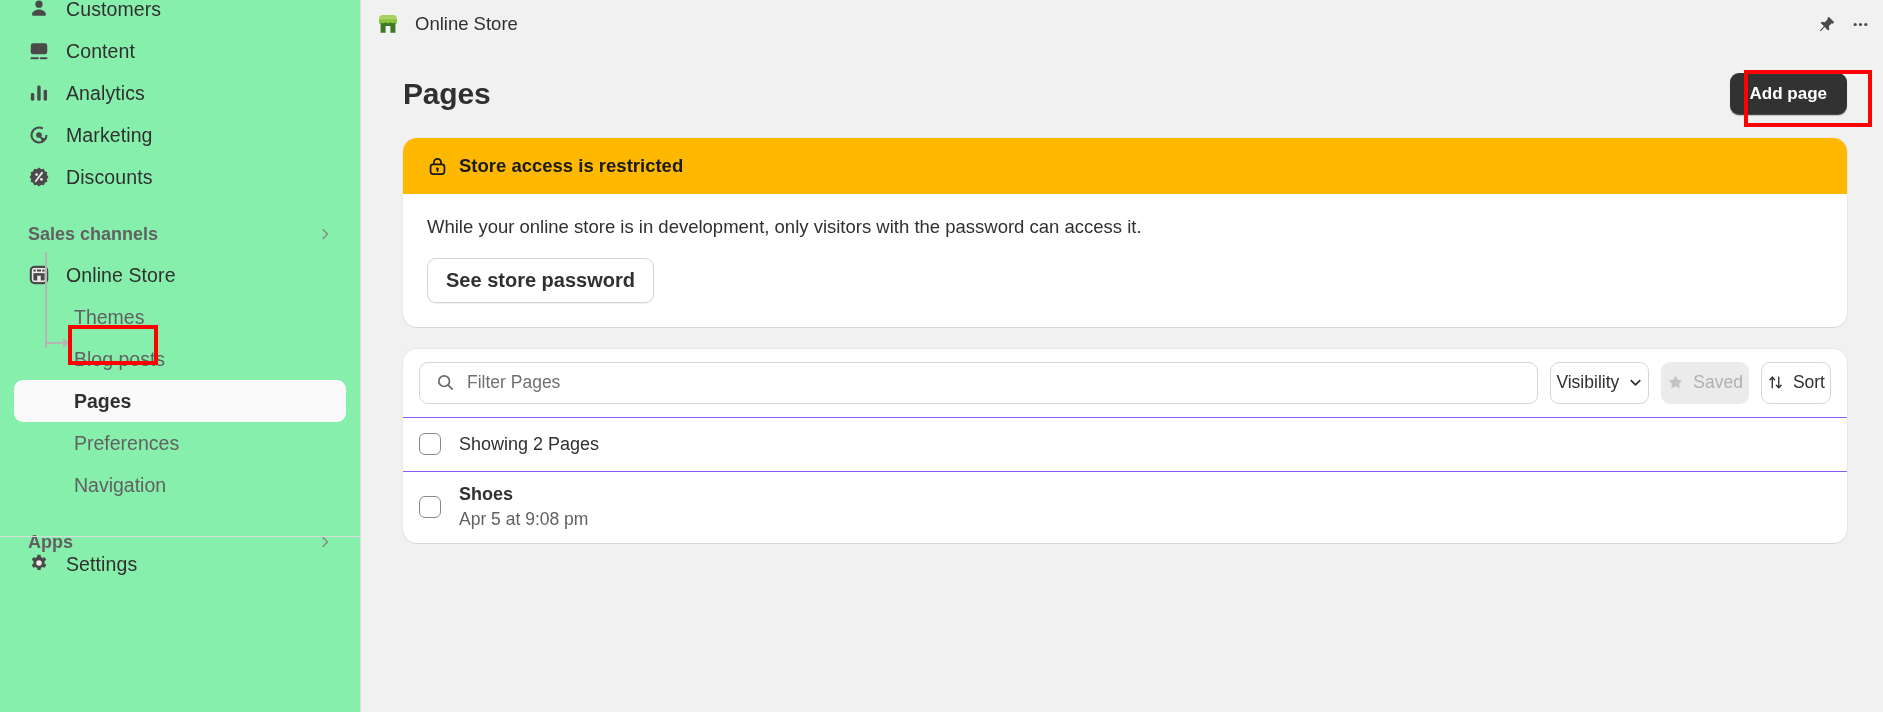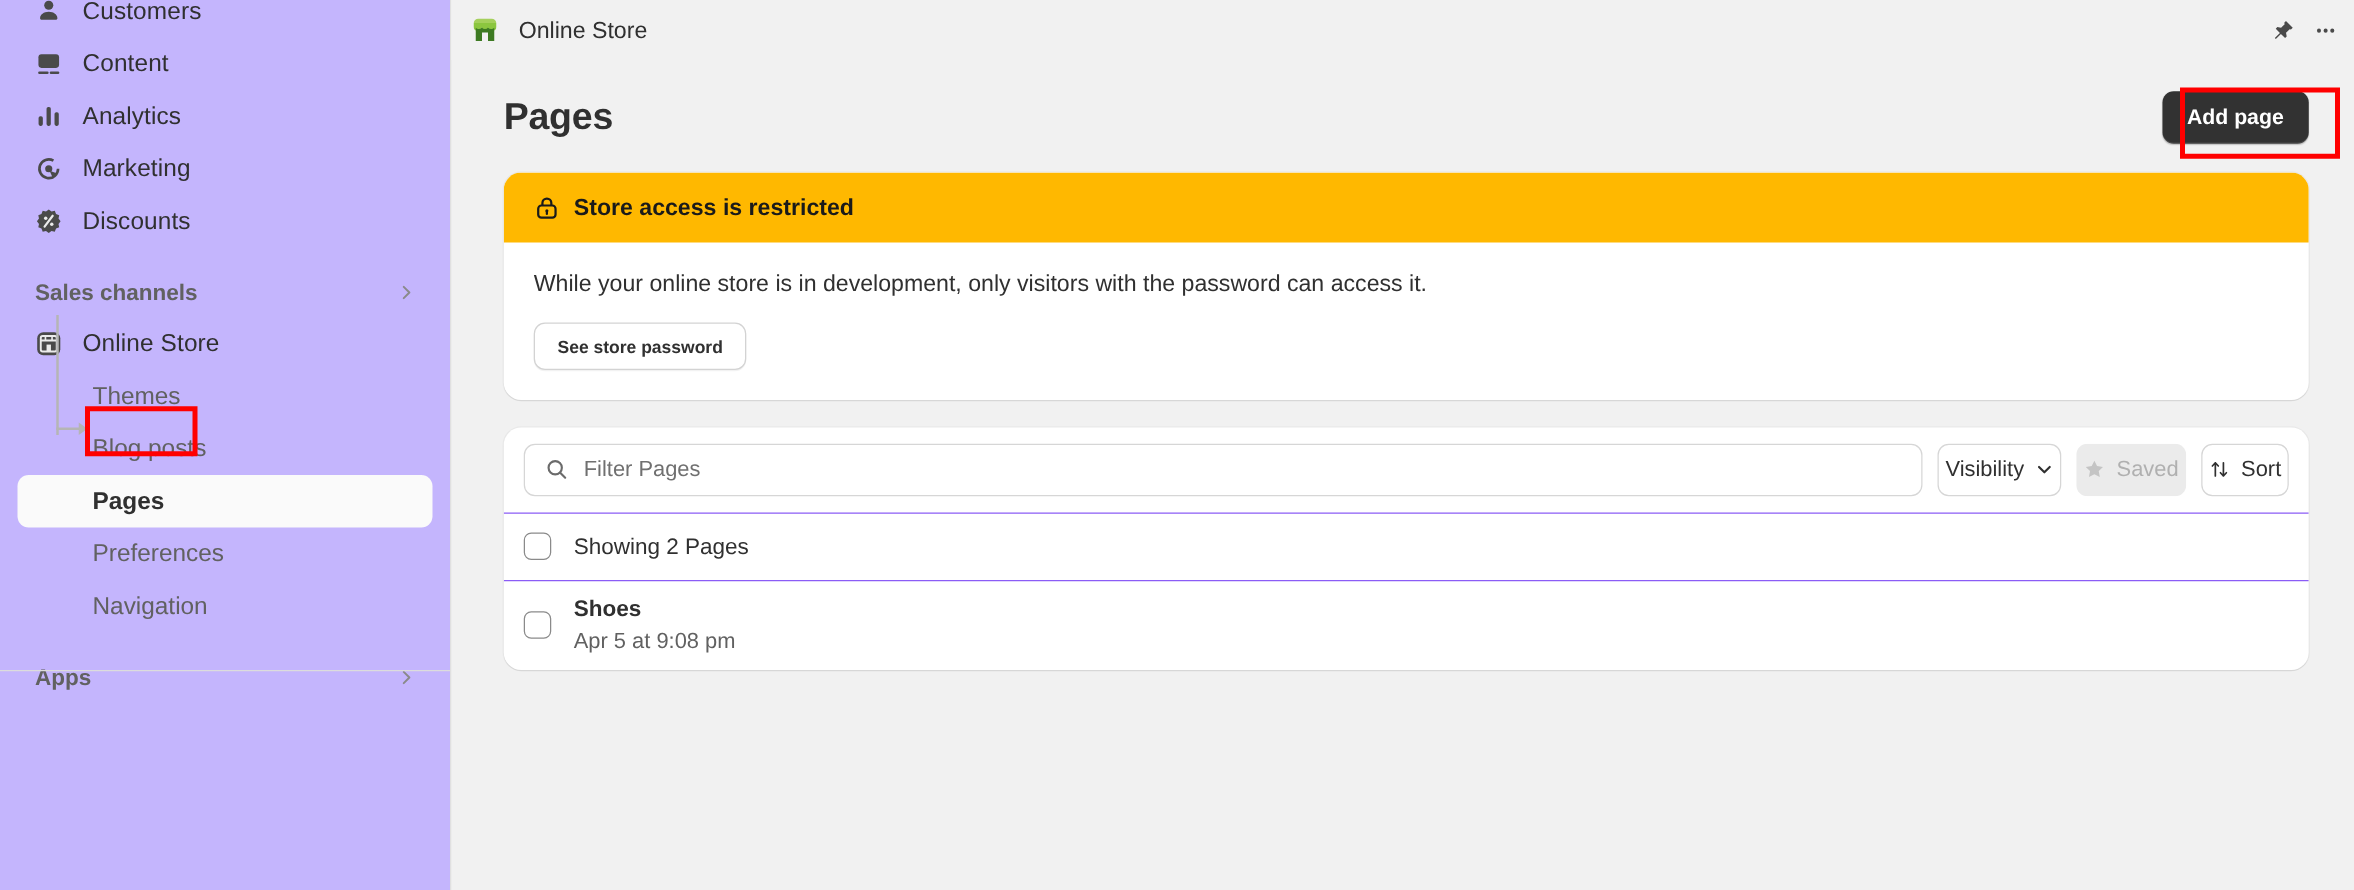--- a/index.html
+++ b/index.html
@@ -8,21 +8,21 @@
     font-family: "Liberation Sans", sans-serif;
     background: #f1f1f1;
     overflow: hidden;
     -webkit-font-smoothing: antialiased;
   }
   .app { display: flex; width: 1883px; height: 712px; }
 
   
   .sidebar {
     width: 360px; flex: 0 0 360px; height: 712px;
-    background: #c4b5fd;
+    background: #86efac;
     position: relative;
     padding: 0 14px;
     overflow: hidden;
   }
   .nav-item {
     display: flex; align-items: center; gap: 16px;
     height: 42px; padding: 0 14px;
     border-radius: 9px;
     cursor: pointer;
     position: relative;
@@ -121,21 +121,21 @@
   .banner-head {
     background: #ffb800; display: flex; align-items: center; gap: 11px;
     padding: 14px 24px; height: 56px;
   }
   .banner-head .lbl { font-size: 18.5px; font-weight: bold; color: #1a1a1a; }
   .banner-body { padding: 20px 24px 24px 24px; }
   .banner-body .txt { font-size: 18.5px; color: #303030; line-height: 1.45; }
   .btn-secondary {
     margin-top: 17px;
     background: #ffffff; color: #303030;
-    font-size: 14px; font-weight: bold;
+    font-size: 20px; font-weight: bold;
     border: 1px solid #d3d3d3; border-radius: 9px;
     padding: 10px 18px; cursor: pointer;
     box-shadow: 0 1px 0 rgba(0,0,0,.05);
   }
 
   
   .list-card { margin-top: 22px; }
   .tabs {
     display: flex; align-items: flex-end; height: 56px;
     padding: 0 16px; border-bottom: 1px solid #ededed;
@@ -305,20 +305,31 @@
       <span class="lbl">Apps</span>
       <span class="chev">
         <svg width="14" height="14" viewBox="0 0 14 14" fill="none" stroke="currentColor" stroke-width="1.6" stroke-linecap="round" stroke-linejoin="round">
             <polyline points="5,2.5 9.5,7 5,11.5"></polyline>
           </svg>
       </span>
     </div>
 
     <div class="sidebar-divider"></div>
 
+    <div class="settings-zone">
+      <div class="nav-item">
+        <span class="ico">
+          <svg width="22" height="22" viewBox="0 0 20 20" fill="currentColor">
+              <path d="M8.6 1.6h2.8l.4 2.1c.5.17.97.44 1.37.78l2-.73 1.4 2.43-1.6 1.42c.05.31.08.63.08.96s-.03.65-.08.96l1.6 1.42-1.4 2.43-2-.73c-.4.34-.87.61-1.37.78l-.4 2.12H8.6l-.4-2.12a4.6 4.6 0 0 1-1.37-.78l-2 .73-1.4-2.43 1.6-1.42a5.7 5.7 0 0 1 0-1.92L3.43 6.18l1.4-2.43 2 .73c.4-.34.87-.61 1.37-.78z"></path>
+              <circle cx="10" cy="9.2" r="2.5" fill="#ebebeb"></circle>
+            </svg>
+        </span>
+        <span class="lbl">Settings</span>
+      </div>
+    </div>
 
     <div class="hl-red" id="hl-pages"></div>
   </aside>
 
   <main class="main">
 
     <div class="topbar">
       <span class="store-ico">
         <svg width="26" height="26" viewBox="0 0 26 26">
           <path d="M4 7.4h18v3.1a3 3 0 0 1-6 0 3 3 0 0 1-6 0 3 3 0 0 1-6 0z" fill="#8cc63f"></path>

